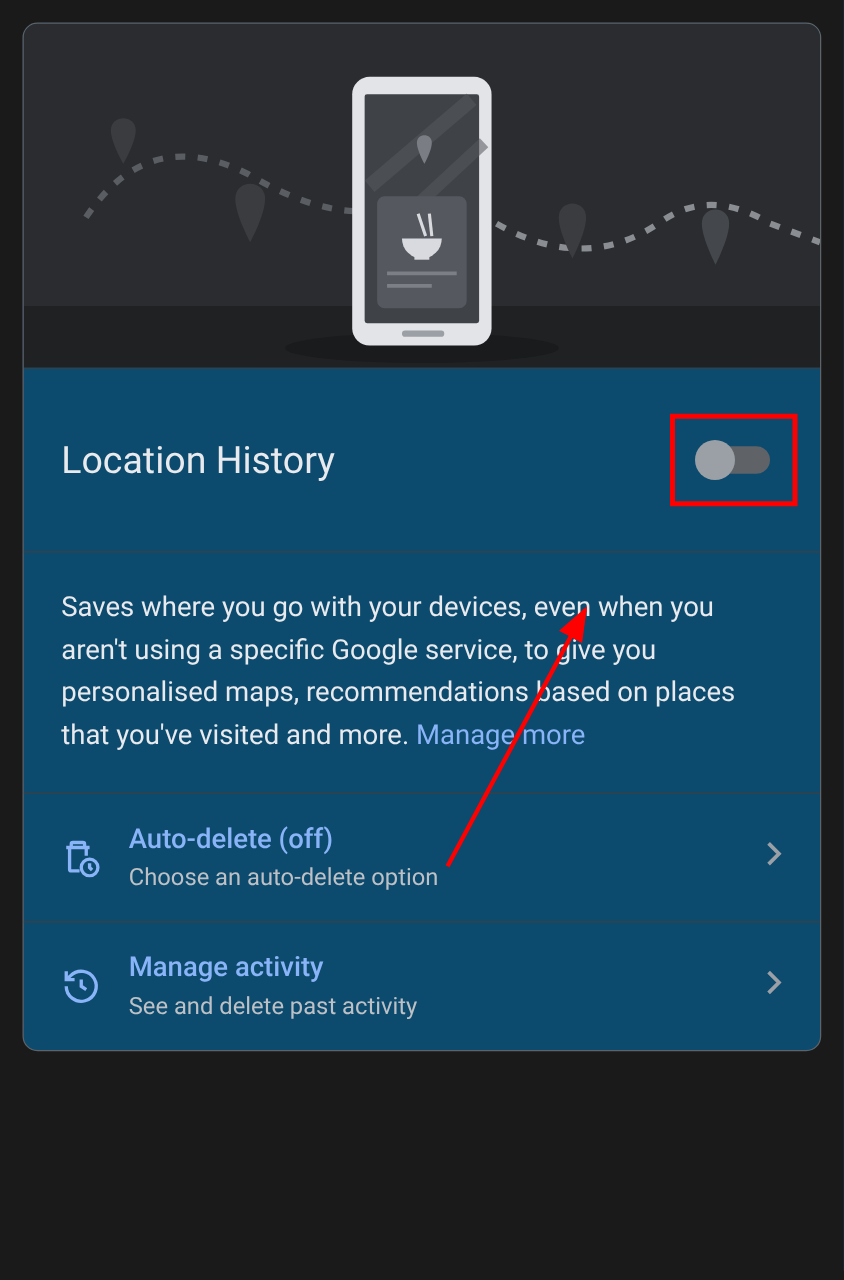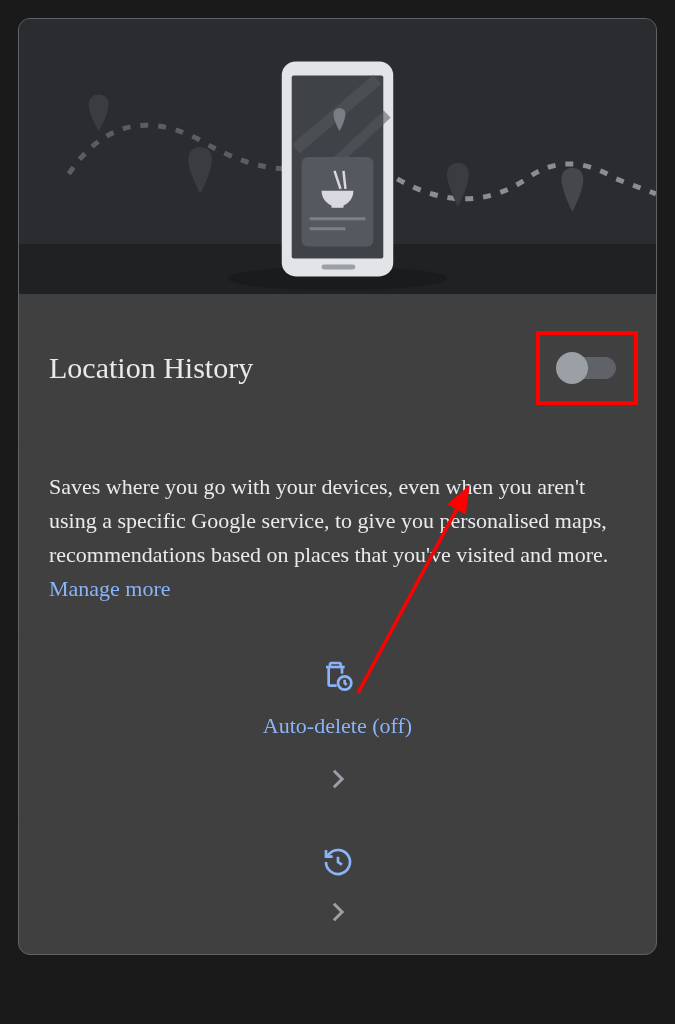--- a/index.html
+++ b/index.html
@@ -8,22 +8,21 @@
       font-family: 'Google Sans', -apple-system, BlinkMacSystemFont, 'Segoe UI', Roboto, sans-serif;
       color: #e8eaed;
       width: 675px;
       height: 1024px;
       padding: 18px;
     }
     .card {
       border: 1px solid #5f6368;
       border-radius: 12px;
       overflow: hidden;
-      background: #404040;
-      font-family: Liberation Serif, serif;
+      background: #0c4a6e;
     }
     .hero {
       height: 275px;
       background: linear-gradient(to bottom, #2a2c2f 0%, #2a2c2f 82%, #1f2123 82%, #1f2123 100%);
       position: relative;
       overflow: hidden;
     }
     .hero svg {
       width: 100%;
       height: 100%;
@@ -79,21 +78,20 @@
       text-decoration: none;
       cursor: pointer;
     }
     .option-row {
       display: flex;
       align-items: center;
       gap: 22px;
       padding: 24px 30px;
       border-top: 1px solid #3c4043;
       cursor: pointer;
-      flex-direction: column;
     }
     .option-icon {
       width: 32px;
       height: 32px;
       flex-shrink: 0;
       color: #8ab4f8;
     }
     .option-text {
       flex: 1;
     }
@@ -182,35 +180,40 @@
         <path d="M3 6h14"></path>
         <path d="M6 6V4a1 1 0 0 1 1-1h6a1 1 0 0 1 1 1v2"></path>
         <path d="M5 6v13a1 1 0 0 0 1 1h5"></path>
         <path d="M15 6v5"></path>
         <circle cx="17" cy="18" r="5"></circle>
         <path d="M17 15.5V18l1.5 1.5"></path>
       </svg>
     </div>
     <div class="option-text">
       <div class="option-title">Auto-delete (off)</div>
+      <div class="option-sub">Choose an auto-delete option</div>
     </div>
     <div class="chevron">
       <svg width="14" height="22" viewBox="0 0 10 16" fill="none" stroke="currentColor" stroke-width="2.2">
             <path d="M2 2l6 6-6 6"></path>
           </svg>
     </div>
   </div>
 
   <div class="option-row">
     <div class="option-icon">
       <svg viewBox="0 0 24 24" fill="none" stroke="currentColor" stroke-width="2">
         <path d="M3 12a9 9 0 1 0 2.64-6.36L3 8"></path>
         <path d="M3 3v5h5"></path>
         <path d="M12 8v4l3 2"></path>
       </svg>
+    </div>
+    <div class="option-text">
+      <div class="option-title">Manage activity</div>
+      <div class="option-sub">See and delete past activity</div>
     </div>
     <div class="chevron">
       <svg width="14" height="22" viewBox="0 0 10 16" fill="none" stroke="currentColor" stroke-width="2.2">
             <path d="M2 2l6 6-6 6"></path>
           </svg>
     </div>
   </div>
 
 </div>
 

